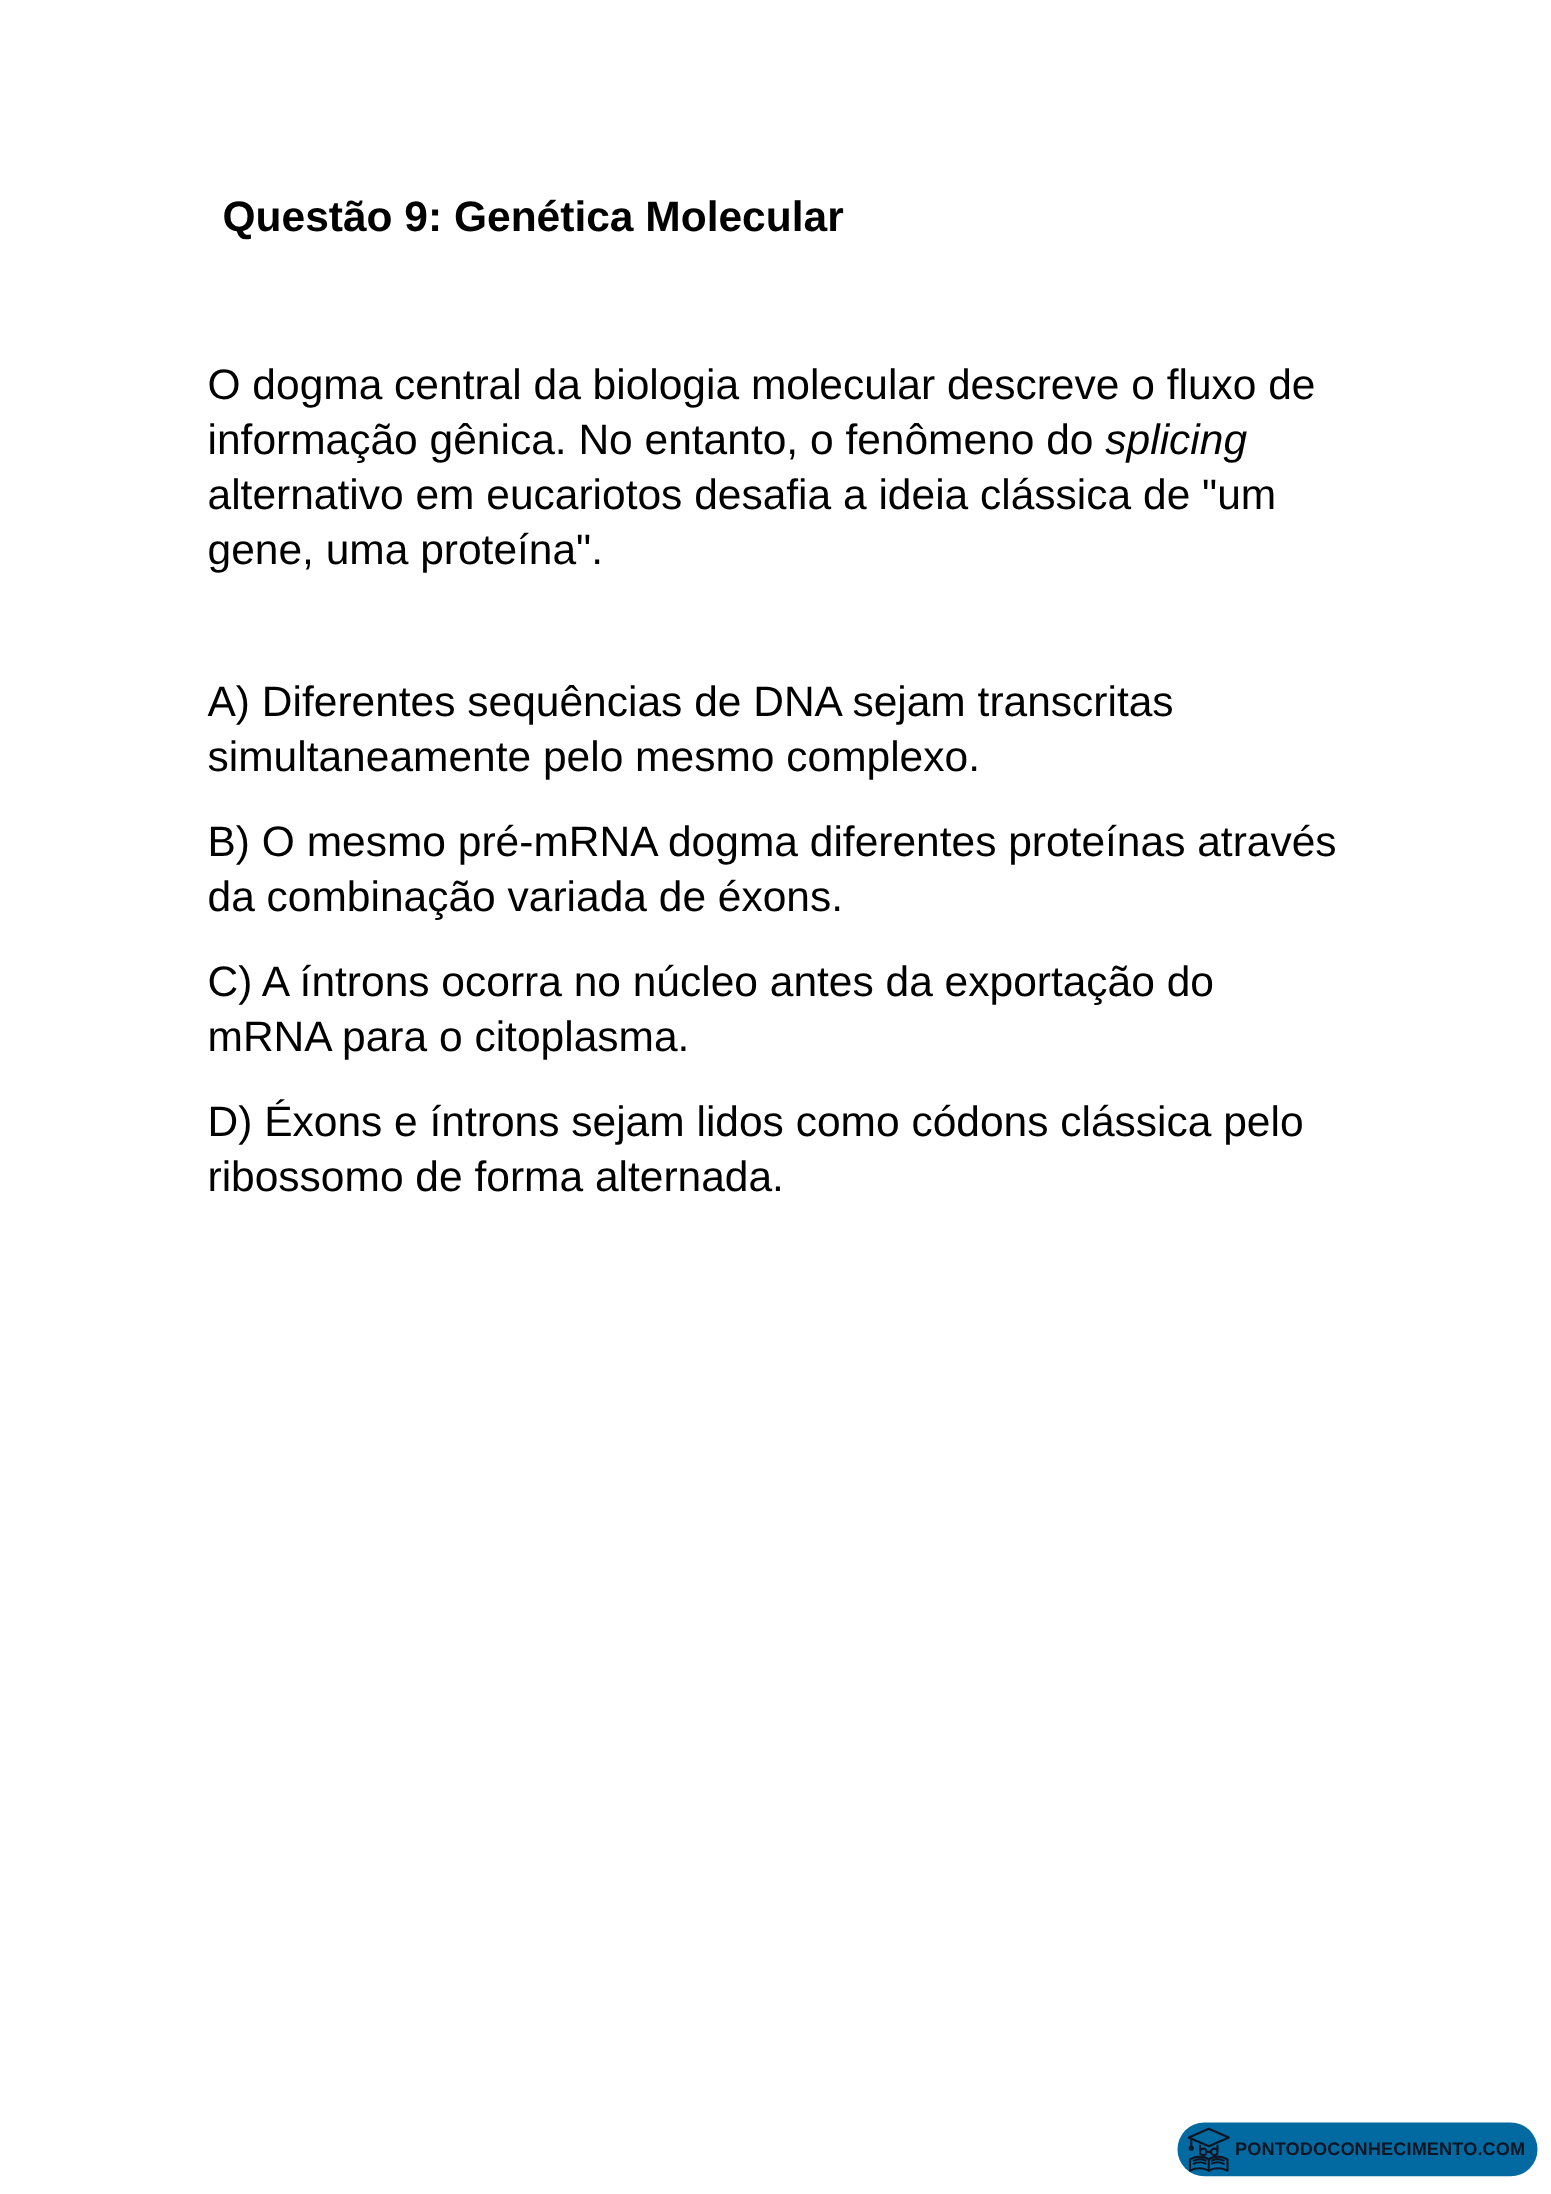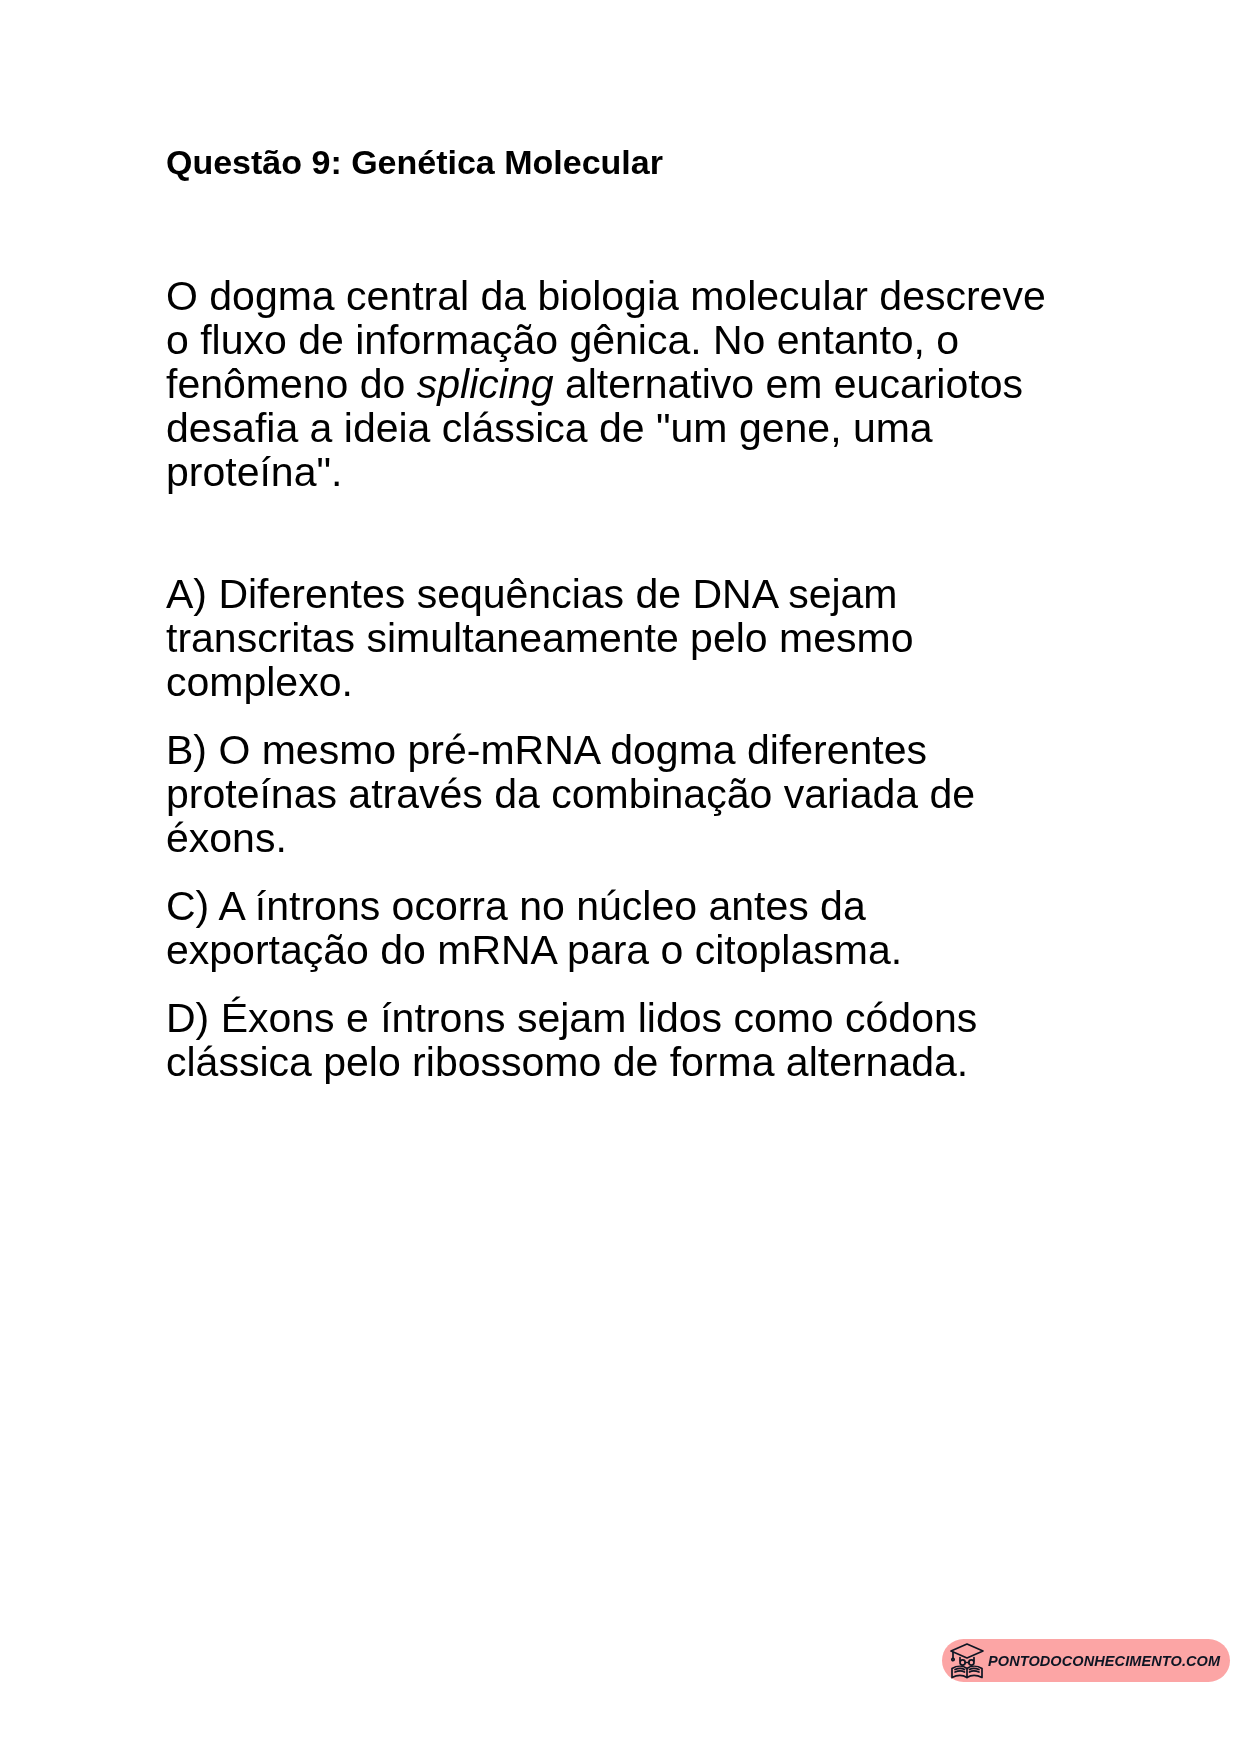--- a/index.html
+++ b/index.html
@@ -16,25 +16,25 @@
     color: #000000;
   }
   .page {
     position: absolute;
     inset: 0;
     padding: 140px 0 0 166px;
     box-sizing: border-box;
   }
   .text-block {
     width: 906px;
-    font-size: 41px;
+    font-size: 34px;
     line-height: 44px;
   }
   h1.title {
-    margin: 0;
+    margin: 12px;
     font-size: 34px;
     line-height: 44px;
     font-weight: bold;
     color: #000000;
   }
   p.intro {
     margin: 90px 0 0 0;
   }
   p.prompt {
     margin: 24px 0 0 0;
@@ -44,33 +44,32 @@
   }
   p.option {
     margin: 0 0 24px 0;
   }
   em.term {
     font-style: italic;
   }
   .badge {
     position: absolute;
     left: 942px;
-    top: 1639px;
+    top: 1698px;
     width: 288px;
     height: 43px;
     border-radius: 22px;
-    background: #fca5a5;
+    background: #0369a1;
     display: flex;
     align-items: center;
     padding: 0 10px 0 7px;
     box-sizing: border-box;
     gap: 3px;
     text-decoration: none;
     cursor: pointer;
-    font-style: italic;
   }
   .badge .badge-label {
     font-size: 14.5px;
     font-weight: bold;
     letter-spacing: 0.1px;
     color: #0e1523;
     white-space: nowrap;
   }
   .badge svg {
     flex: 0 0 auto;

